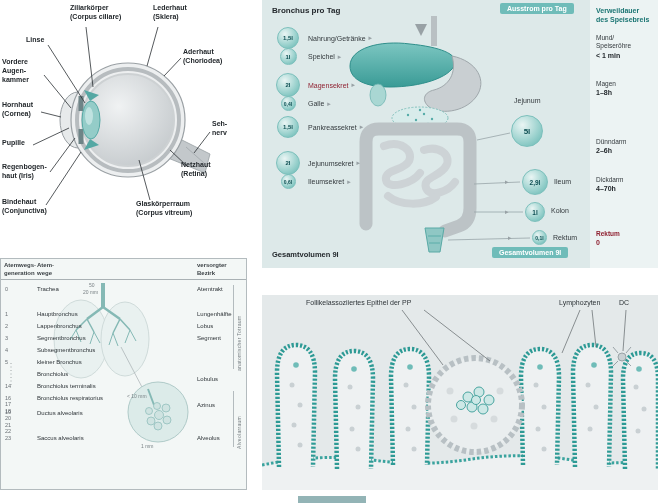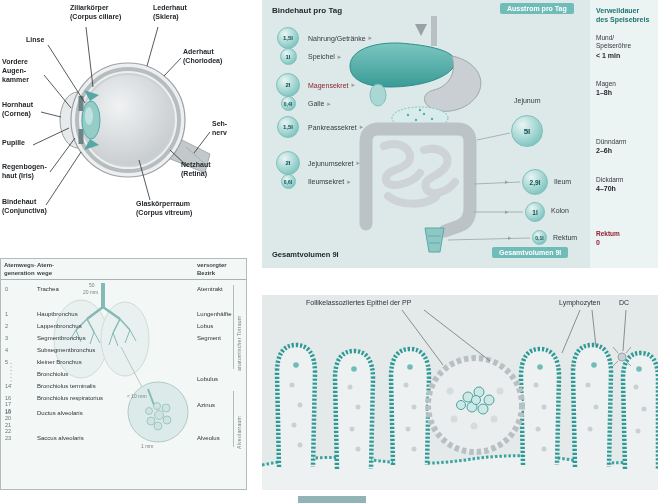--- a/index.html
+++ b/index.html
@@ -138,21 +138,21 @@
       <line x1="166" y1="236" x2="179" y2="236" stroke="#5aada9" stroke-width="1"></line>
       <line x1="167" y1="243" x2="178" y2="243" stroke="#5aada9" stroke-width="1"></line>
       <g stroke="#98a4a8" stroke-width="0.8">
         <line x1="215" y1="140" x2="248" y2="133"></line>
         <line x1="212" y1="184" x2="258" y2="182"></line>
         <line x1="212" y1="212" x2="261" y2="212"></line>
         <line x1="186" y1="240" x2="268" y2="238"></line>
       </g>
     </svg>
 
-    <div class="gesamt" style="left:10px;top:6px;font-size:8px">Bindehaut pro Tag</div>
+    <div class="gesamt" style="left:10px;top:6px;font-size:8px">Bronchus pro Tag</div>
     <div class="pill" style="left:238px;top:3px">Ausstrom pro Tag</div>
 
     <div class="inrow" style="top:27px">
       <span class="slot">
           <span class="vol" style="width:22px;height:22px;font-size:6px">1,5l</span>
         </span>
       <span class="flabel">Nahrung/Getränke</span>
       <span class="arrow">▸</span>
     </div>
     <div class="inrow" style="top:48px">

